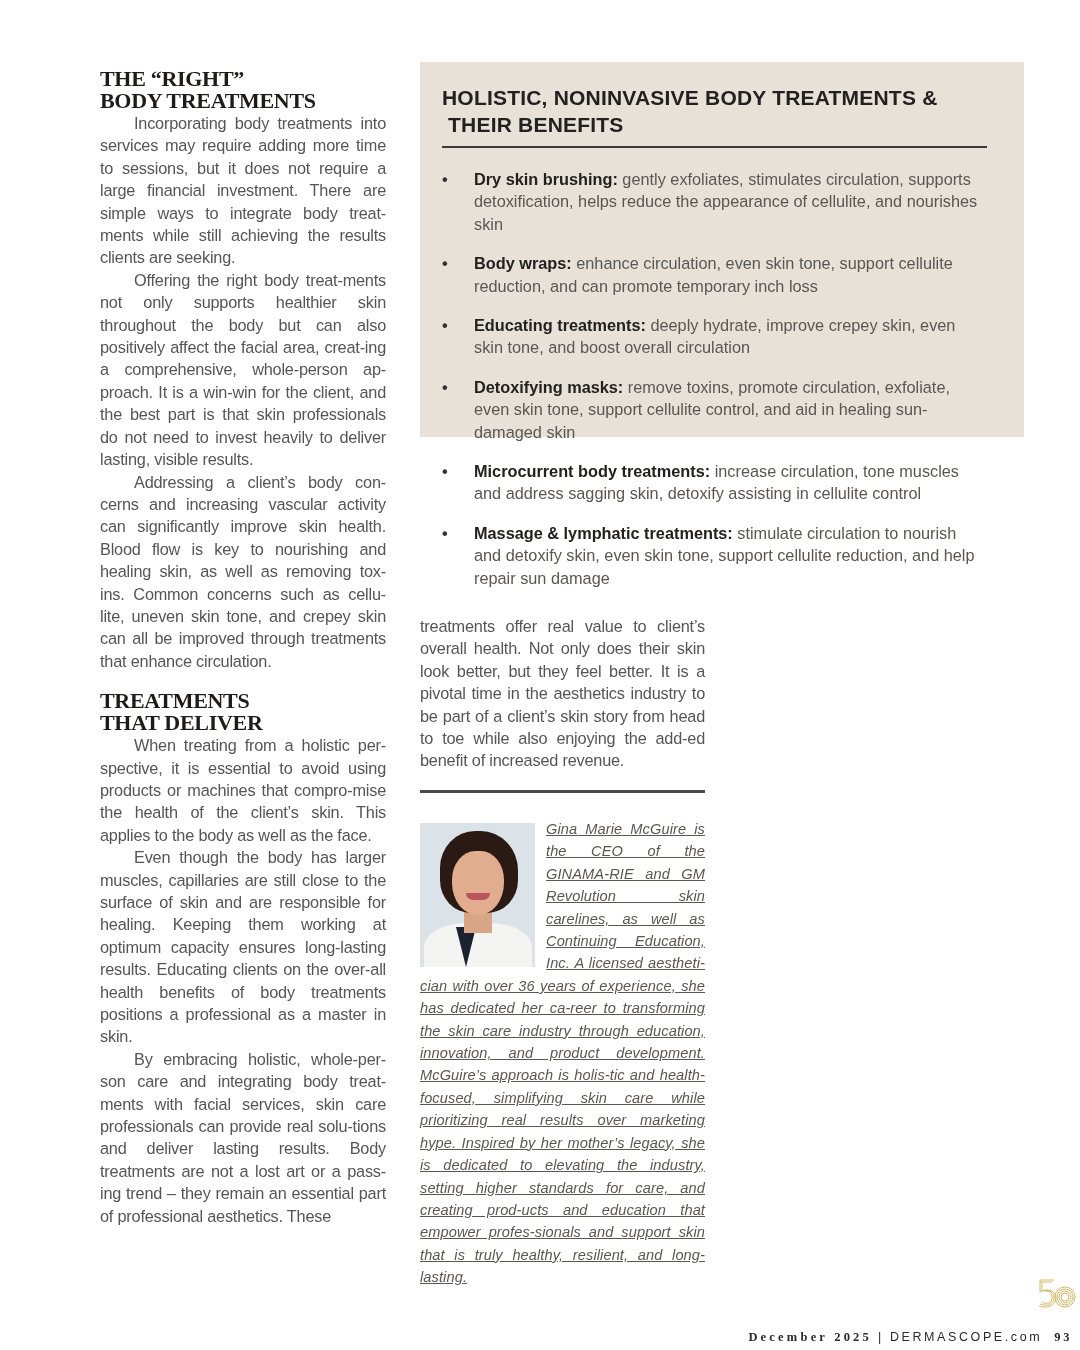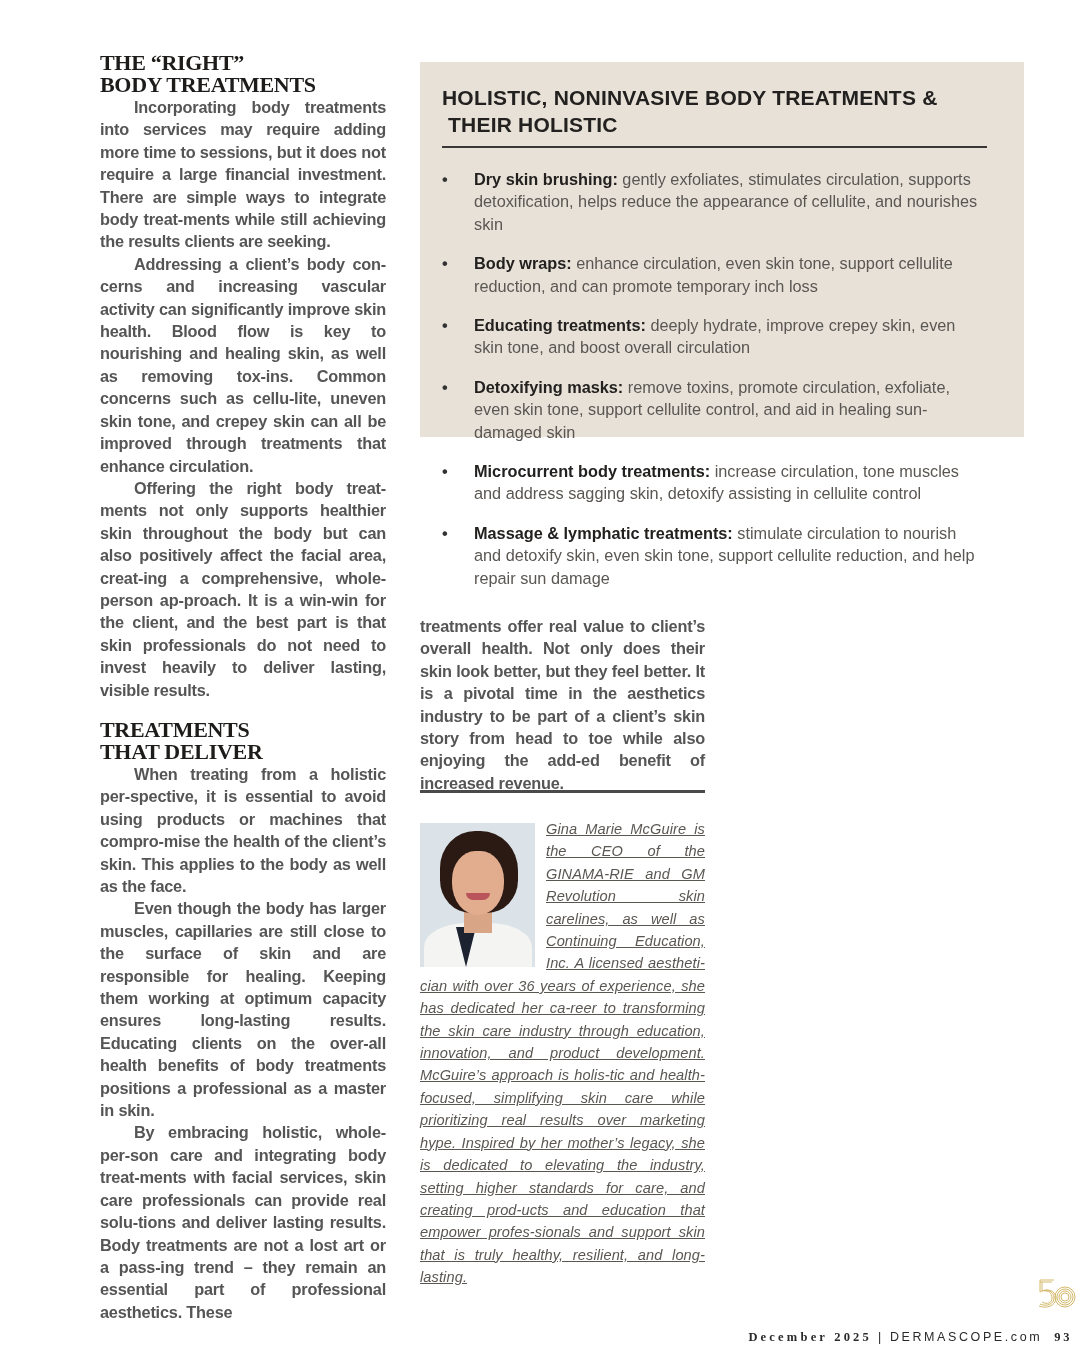--- a/index.html
+++ b/index.html
@@ -1,29 +1,29 @@
 <!DOCTYPE html>
 <html><head>
 <meta charset="utf-8">
 <style>
   * { margin: 0; padding: 0; box-sizing: border-box; }
   html, body { width: 1080px; height: 1350px; background: #ffffff; overflow: hidden; }
   body { position: relative; font-family: "Liberation Sans", sans-serif; color: #4a4a4a; }
 
   .col-left {
-    position: absolute; left: 100px; top: 52px; width: 286px;
+    position: absolute; left: 100px; top: 68px; width: 286px;
   }
   .serif-head {
     font-family: "Liberation Serif", "DejaVu Serif", serif;
     font-weight: bold; color: #1e1c1a; font-size: 22px; line-height: 22px;
     letter-spacing: -0.3px; text-transform: uppercase;
   }
   .para {
     font-size: 16.3px; line-height: 22.4px; text-align: justify;
-    color: #555; text-indent: 34px; font-weight: bold;
+    color: #555; text-indent: 34px; font-weight: normal;
     letter-spacing: -0.2px;
   }
   .para.noindent { text-indent: 0; }
   .gap-head { margin-top: 18px; }
   .gap-para { }
 
   .sidebar {
     position: absolute; left: 420px; top: 62px; width: 604px; height: 375px;
     background: #e7e1d8;
     padding: 22px 26px 0 22px;
@@ -101,36 +101,36 @@
 </style>
 </head>
 <body>
 
 <div class="col-left">
   <h2 class="serif-head">
     <span>THE “RIGHT”</span><br>
     <span>BODY TREATMENTS</span>
   </h2>
   <p class="para">Incorporating body treatments into services may require adding more time to sessions, but it does not require a large financial investment. There are simple ways to integrate body treat-ments while still achieving the results clients are seeking.</p>
+  <p class="para">Offering the right body treat-ments not only supports healthier skin throughout the body but can also positively affect the facial area, creat-ing a comprehensive, whole-person ap-proach. It is a win-win for the client, and the best part is that skin professionals do not need to invest heavily to deliver lasting, visible results.</p>
   <p class="para">Addressing a client’s body con-cerns and increasing vascular activity can significantly improve skin health. Blood flow is key to nourishing and healing skin, as well as removing tox-ins. Common concerns such as cellu-lite, uneven skin tone, and crepey skin can all be improved through treatments that enhance circulation.</p>
-  <p class="para">Offering the right body treat-ments not only supports healthier skin throughout the body but can also positively affect the facial area, creat-ing a comprehensive, whole-person ap-proach. It is a win-win for the client, and the best part is that skin professionals do not need to invest heavily to deliver lasting, visible results.</p>
 
   <h2 class="serif-head gap-head">
     <span>TREATMENTS</span><br>
     <span>THAT DELIVER</span>
   </h2>
   <p class="para">When treating from a holistic per-spective, it is essential to avoid using products or machines that compro-mise the health of the client’s skin. This applies to the body as well as the face.</p>
   <p class="para">Even though the body has larger muscles, capillaries are still close to the surface of skin and are responsible for healing. Keeping them working at optimum capacity ensures long-lasting results. Educating clients on the over-all health benefits of body treatments positions a professional as a master in skin.</p>
   <p class="para gap-para">By embracing holistic, whole-per-son care and integrating body treat-ments with facial services, skin care professionals can provide real solu-tions and deliver lasting results. Body treatments are not a lost art or a pass-ing trend – they remain an essential part of professional aesthetics. These</p>
 </div>
 
 <aside class="sidebar">
   <h3 class="sidebar-title">
     <span>HOLISTIC, NONINVASIVE BODY TREATMENTS &amp;</span><br>
-    &nbsp;<span>THEIR HOLISTIC</span>
+    &nbsp;<span>THEIR BENEFITS</span>
   </h3>
   <div class="sidebar-rule"></div>
   <ul class="bullets">
     <li><span class="dot">•</span><span class="term">Dry skin brushing:</span><span> gently exfoliates, stimulates circulation, supports detoxification, helps reduce the appearance of cellulite, and nourishes skin</span></li>
     <li><span class="dot">•</span><span class="term">Body wraps:</span><span> enhance circulation, even skin tone, support cellulite reduction, and can promote temporary inch loss</span></li>
     <li><span class="dot">•</span><span class="term">Educating treatments:</span><span> deeply hydrate, improve crepey skin, even skin tone, and boost overall circulation</span></li>
     <li><span class="dot">•</span><span class="term">Detoxifying masks:</span><span> remove toxins, promote circulation, exfoliate, even skin tone, support cellulite control, and aid in healing sun-damaged skin</span></li>
     <li><span class="dot">•</span><span class="term">Microcurrent body treatments:</span><span> increase circulation, tone muscles and address sagging skin, detoxify assisting in cellulite control</span></li>
     <li><span class="dot">•</span><span class="term">Massage &amp; lymphatic treatments:</span><span> stimulate circulation to nourish and detoxify skin, even skin tone, support cellulite reduction, and help repair sun damage</span></li>
   </ul>

